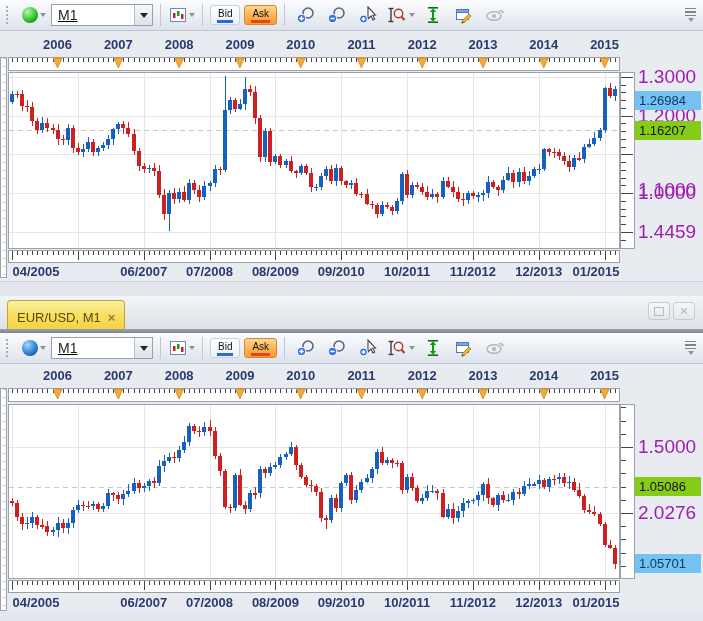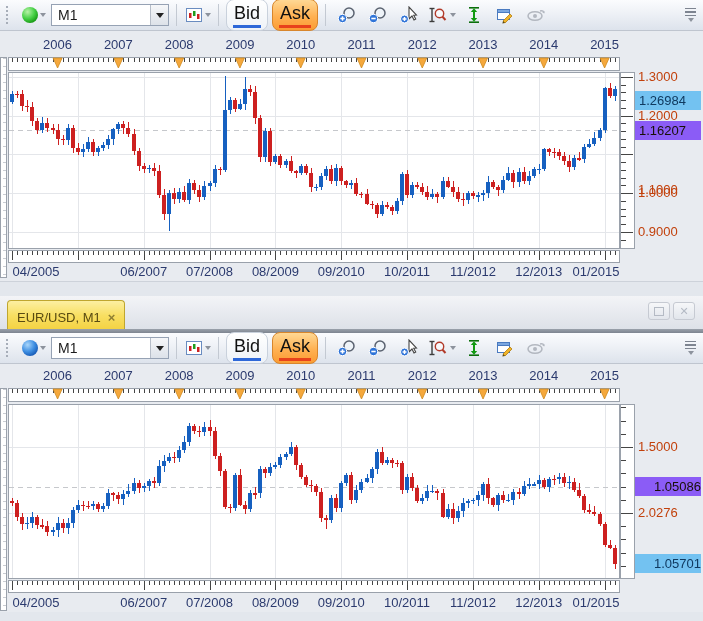--- a/index.html
+++ b/index.html
@@ -11,46 +11,46 @@
     display:flex;align-items:center;padding:0 4px;gap:4px;}
   .tb1{top:0}.tb2{top:333px}
   .grip{width:4px;height:18px;border-left:2px dotted #a7aeb9;margin:0 4px 0 2px;}
   .combo{height:22px;background:#fff;border:1px solid #96a2b4;display:flex;align-items:center;box-sizing:border-box;}
   .combo .txt{padding:0 6px;font-size:14px;color:#1b1b1b;flex:1;white-space:nowrap;}
   .combo-btn{width:17px;height:100%;background:linear-gradient(#f6f7f9,#dde2e9);
     border-left:1px solid #b6bdc8;display:flex;align-items:center;justify-content:center;}
   .arr{width:0;height:0;border-left:4px solid transparent;border-right:4px solid transparent;border-top:5px solid #222;}
   .mini-arr{width:0;height:0;border-left:3px solid transparent;border-right:3px solid transparent;border-top:4px solid #8d939d;margin-left:2px;}
   .combo.symbol{width:100px;}
-  .combo.period{width:118px;}
+  .combo.period{width:102px;text-decoration:underline;}
   .tool-btn{height:24px;min-width:27px;display:flex;align-items:center;justify-content:center;border-radius:3px;}
   .tool-btn.disabled{opacity:.85}
   .sep{width:1px;height:22px;background:#c3c9d2;margin:0 3px;}
   .globe{width:16px;height:16px;border-radius:50%;}
   .globe.green{background:radial-gradient(circle at 35% 30%,#b8f2a8,#46d046 45%,#12930f 80%,#0a6b0d);}
   .globe.blue{background:radial-gradient(circle at 35% 30%,#aad6fa,#3f8fe2 45%,#1356b2 80%,#0c3f88);}
-  .btn-quote{height:32px;box-sizing:border-box;border-radius:8px;display:flex;align-items:center;
-    justify-content:center;font-size:18px;padding:0 6px;}
+  .btn-quote{height:20px;box-sizing:border-box;border-radius:3px;display:flex;align-items:center;
+    justify-content:center;font-size:10px;padding:0 6px;}
   .btn-bid{background:linear-gradient(#ffffff,#eef2f7);border:1px solid #c9d1dc;}
   .btn-bid .lbl{border-bottom:3px solid #2e68d8;padding:0 1px 1px;color:#101010;}
   .btn-ask{background:linear-gradient(#ffd894,#ffb152 55%,#fb9c33);border:1px solid #d8862c;}
   .btn-ask .lbl{border-bottom:3px solid #e8421c;padding:0 1px 1px;color:#101010;}
   .overflow{margin-left:auto;display:flex;flex-direction:column;gap:2px;align-items:center;padding-right:3px;}
   .overflow i{display:block;width:11px;height:1.5px;background:#7d8490;}
   
   .strip{position:absolute;background:#fff;}
   .yearrow,.monthrow{position:absolute;height:16px;font-size:13px;color:#2b3a6e;}
-  .yearrow span,.monthrow span{position:absolute;top:0;width:56px;text-align:center;white-space:nowrap;}
+  .yearrow span,.monthrow span{position:absolute;top:0;width:56px;text-align:center;white-space:nowrap;font-weight:bold;}
   .plot,.axisruler{position:absolute;}
   .axislabels{position:absolute;}
-  .ylab{position:absolute;left:3px;height:16px;line-height:16px;font-size:13px;color:#c2410c;}
+  .ylab{position:absolute;left:3px;height:16px;line-height:16px;font-size:19px;color:#a21caf;}
   .tag{position:absolute;left:0;width:66px;height:19px;box-sizing:border-box;font-size:13px;
        line-height:19px;padding-left:4px;z-index:3;}
   .tag.blue{background:#73c2f1;color:#103a60;}
-  .tag.orange{background:#8b5cf6;color:#181007;}
+  .tag.orange{background:#84cc16;color:#181007;}
   .leftruler{position:absolute;left:0;width:7px;background:#fff;border:1px solid #9aa1ab;box-sizing:border-box;
     background-image:repeating-linear-gradient(to bottom,#c9ccd2 0 1px,transparent 1px 8px);background-size:3px 100%;background-repeat:no-repeat;background-position:right;}
   
   .tabbar{position:absolute;left:0;top:296px;width:703px;height:33px;
     background:linear-gradient(#f3f4f7,#dde1e8);}
   .tabband{position:absolute;left:0;top:329px;width:703px;height:4px;background:linear-gradient(#9aa1ab,#7e8590);}
   .tab{position:absolute;left:7px;top:4px;height:29px;box-sizing:border-box;display:flex;align-items:center;gap:7px;
     padding:16px 9px;border:1px solid #bfa62f;border-bottom:none;border-radius:4px 4px 0 0;
     background:linear-gradient(#fcefa2,#f8df62 45%,#f3cf3b);font-size:13px;color:#584a12;}
   .tab-close{color:#8f7f33;font-size:13px;font-weight:bold;line-height:13px;}
@@ -467,21 +467,21 @@
       <svg width="15" height="177">
         <rect x="0.5" y="0.5" width="14" height="176" fill="#fff" stroke="#9aa1ab"></rect>
         <path d="M1 168.5H6M1 160.5H13M1 152.5H6M1 144.5H6M1 137.5H6M1 129.5H6M1 121.5H13M1 113.5H6M1 106.5H6M1 98.5H6M1 90.5H6M1 82.5H13M1 75.5H6M1 67.5H6M1 59.5H6M1 51.5H6M1 44.5H13M1 36.5H6M1 28.5H6M1 20.5H6M1 13.5H6M1 5.5H13" stroke="#444" stroke-width="1"></path>
       </svg>
     </div>
   <div class="axislabels" id="c0-axislabels" style="top:72px;left:635px;width:68px;height:177px;">
       <span class="ylab" style="top: -3px;">1.3000</span>
       <span class="ylab" style="top: 35.7px;">1.2000</span>
       <span class="ylab" style="top: 74.4px; margin-top: 36px;">1.1000</span>
       <span class="ylab" style="top: 113.1px;">1.0000</span>
-      <span class="ylab" style="top: 151.8px;">0.9000</span>
+      <span class="ylab" style="top: 151.8px;">1.4459</span>
       <span class="tag blue" style="top: 19px;">1.26984</span>
       <span class="tag orange" style="top: 48.8789px;">1.16207</span>
     </div>
   <div class="strip" id="c0-botruler" style="top:250px;left:8px;width:612px;height:13px;">
       <svg width="612" height="13">
         <rect x="0.5" y="0.5" width="611" height="12" fill="#fff" stroke="#9aa1ab"></rect>
         <path d="M4.5 1V10M9.5 1V5M14.5 1V5M19.5 1V5M24.5 1V5M29.5 1V5M34.5 1V5M39.5 1V5M45.5 1V5M50.5 1V5M55.5 1V5M60.5 1V5M65.5 1V5M70.5 1V10M75.5 1V5M80.5 1V5M85.5 1V5M90.5 1V5M95.5 1V5M100.5 1V5M105.5 1V5M110.5 1V5M115.5 1V5M120.5 1V5M126.5 1V5M131.5 1V5M136.5 1V10M141.5 1V5M146.5 1V5M151.5 1V5M156.5 1V5M161.5 1V5M166.5 1V5M171.5 1V5M176.5 1V5M181.5 1V5M186.5 1V5M191.5 1V5M196.5 1V5M202.5 1V10M207.5 1V5M212.5 1V5M217.5 1V5M222.5 1V5M227.5 1V5M232.5 1V5M237.5 1V5M242.5 1V5M247.5 1V5M252.5 1V5M257.5 1V5M262.5 1V5M267.5 1V10M272.5 1V5M278.5 1V5M283.5 1V5M288.5 1V5M293.5 1V5M298.5 1V5M303.5 1V5M308.5 1V5M313.5 1V5M318.5 1V5M323.5 1V5M328.5 1V5M333.5 1V10M338.5 1V5M343.5 1V5M348.5 1V5M353.5 1V5M359.5 1V5M364.5 1V5M369.5 1V5M374.5 1V5M379.5 1V5M384.5 1V5M389.5 1V5M394.5 1V5M399.5 1V10M404.5 1V5M409.5 1V5M414.5 1V5M419.5 1V5M424.5 1V5M429.5 1V5M435.5 1V5M440.5 1V5M445.5 1V5M450.5 1V5M455.5 1V5M460.5 1V5M465.5 1V10M470.5 1V5M475.5 1V5M480.5 1V5M485.5 1V5M490.5 1V5M495.5 1V5M500.5 1V5M505.5 1V5M511.5 1V5M516.5 1V5M521.5 1V5M526.5 1V5M531.5 1V10M536.5 1V5M541.5 1V5M546.5 1V5M551.5 1V5M556.5 1V5M561.5 1V5M566.5 1V5M571.5 1V5M576.5 1V5M581.5 1V5M586.5 1V5M592.5 1V5M597.5 1V10M602.5 1V5M607.5 1V5" stroke="#444" stroke-width="1"></path>
       </svg>
     </div>
   <div class="monthrow" id="c0-months" style="top:264px;left:8px;width:612px;">
@@ -905,21 +905,21 @@
         </g>
         <rect x="0.5" y="0.5" width="611" height="174" fill="none" stroke="#9aa1ab"></rect>
       </svg>
     </div>
   <div class="axisruler" id="c1-axisruler" style="top:404px;left:620px;width:15px;height:175px;">
       <svg width="15" height="175">
         <rect x="0.5" y="0.5" width="14" height="174" fill="#fff" stroke="#9aa1ab"></rect>
         <path d="M1 162.5H6M1 149.5H6M1 135.5H6M1 122.5H6M1 109.5H13M1 96.5H6M1 83.5H6M1 69.5H6M1 56.5H6M1 43.5H13M1 30.5H6M1 17.5H6M1 3.5H6" stroke="#444" stroke-width="1"></path>
       </svg>
     </div>
-  <div class="axislabels" id="c1-axislabels" style="top:404px;left:635px;width:60px;height:175px;text-align:right;">
+  <div class="axislabels" id="c1-axislabels" style="top:404px;left:635px;width:60px;height:175px;">
       <span class="ylab" style="top: 35px;">1.5000</span>
       <span class="ylab" style="top: 101px;">2.0276</span>
       <span class="tag orange" style="top: 73.2109px;">1.05086</span>
       <span class="tag blue" style="top: 150.449px;">1.05701</span>
     </div>
   <div class="strip" id="c1-botruler" style="top:580px;left:8px;width:612px;height:13px;">
       <svg width="612" height="13">
         <rect x="0.5" y="0.5" width="611" height="12" fill="#fff" stroke="#9aa1ab"></rect>
         <path d="M4.5 1V10M9.5 1V5M14.5 1V5M19.5 1V5M24.5 1V5M29.5 1V5M34.5 1V5M39.5 1V5M45.5 1V5M50.5 1V5M55.5 1V5M60.5 1V5M65.5 1V5M70.5 1V10M75.5 1V5M80.5 1V5M85.5 1V5M90.5 1V5M95.5 1V5M100.5 1V5M105.5 1V5M110.5 1V5M115.5 1V5M120.5 1V5M126.5 1V5M131.5 1V5M136.5 1V10M141.5 1V5M146.5 1V5M151.5 1V5M156.5 1V5M161.5 1V5M166.5 1V5M171.5 1V5M176.5 1V5M181.5 1V5M186.5 1V5M191.5 1V5M196.5 1V5M202.5 1V10M207.5 1V5M212.5 1V5M217.5 1V5M222.5 1V5M227.5 1V5M232.5 1V5M237.5 1V5M242.5 1V5M247.5 1V5M252.5 1V5M257.5 1V5M262.5 1V5M267.5 1V10M272.5 1V5M278.5 1V5M283.5 1V5M288.5 1V5M293.5 1V5M298.5 1V5M303.5 1V5M308.5 1V5M313.5 1V5M318.5 1V5M323.5 1V5M328.5 1V5M333.5 1V10M338.5 1V5M343.5 1V5M348.5 1V5M353.5 1V5M359.5 1V5M364.5 1V5M369.5 1V5M374.5 1V5M379.5 1V5M384.5 1V5M389.5 1V5M394.5 1V5M399.5 1V10M404.5 1V5M409.5 1V5M414.5 1V5M419.5 1V5M424.5 1V5M429.5 1V5M435.5 1V5M440.5 1V5M445.5 1V5M450.5 1V5M455.5 1V5M460.5 1V5M465.5 1V10M470.5 1V5M475.5 1V5M480.5 1V5M485.5 1V5M490.5 1V5M495.5 1V5M500.5 1V5M505.5 1V5M511.5 1V5M516.5 1V5M521.5 1V5M526.5 1V5M531.5 1V10M536.5 1V5M541.5 1V5M546.5 1V5M551.5 1V5M556.5 1V5M561.5 1V5M566.5 1V5M571.5 1V5M576.5 1V5M581.5 1V5M586.5 1V5M592.5 1V5M597.5 1V10M602.5 1V5M607.5 1V5" stroke="#444" stroke-width="1"></path>
       </svg>

